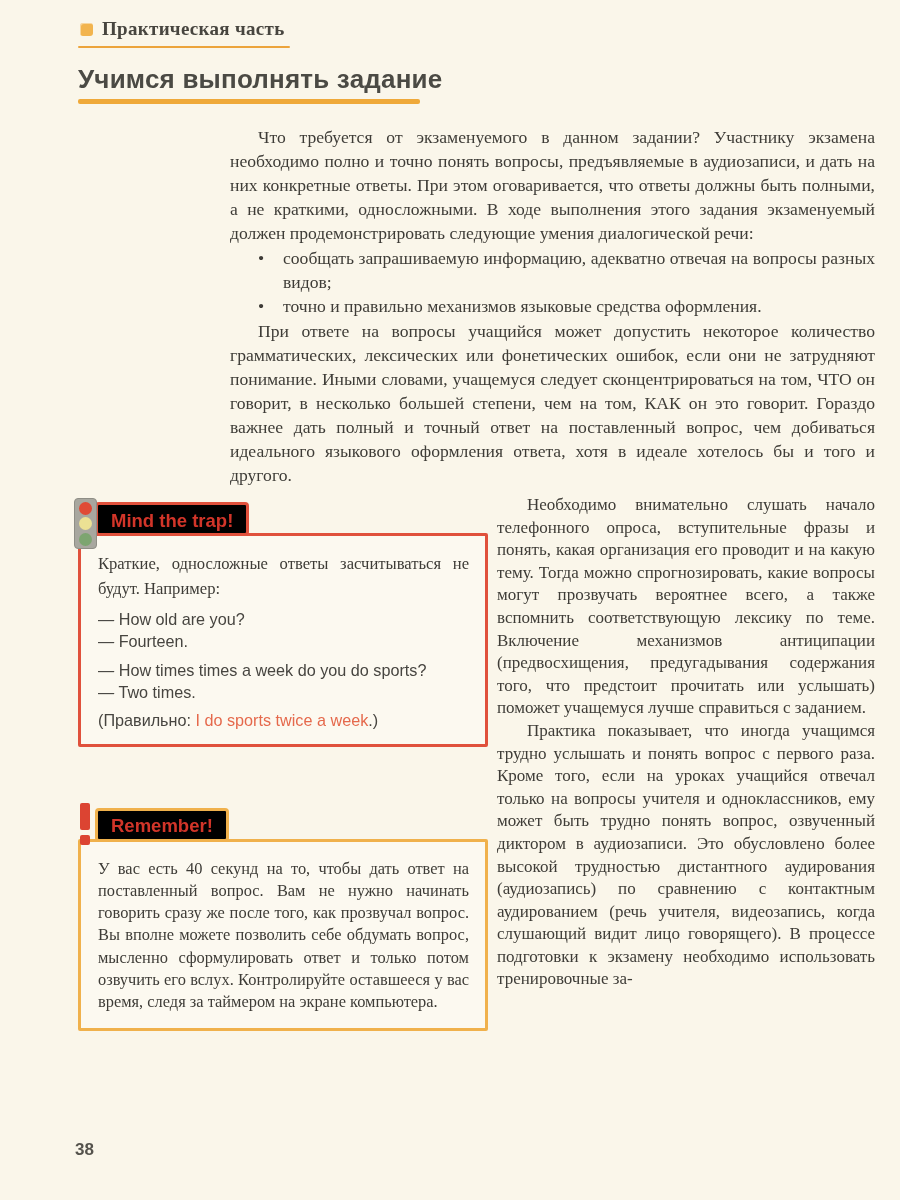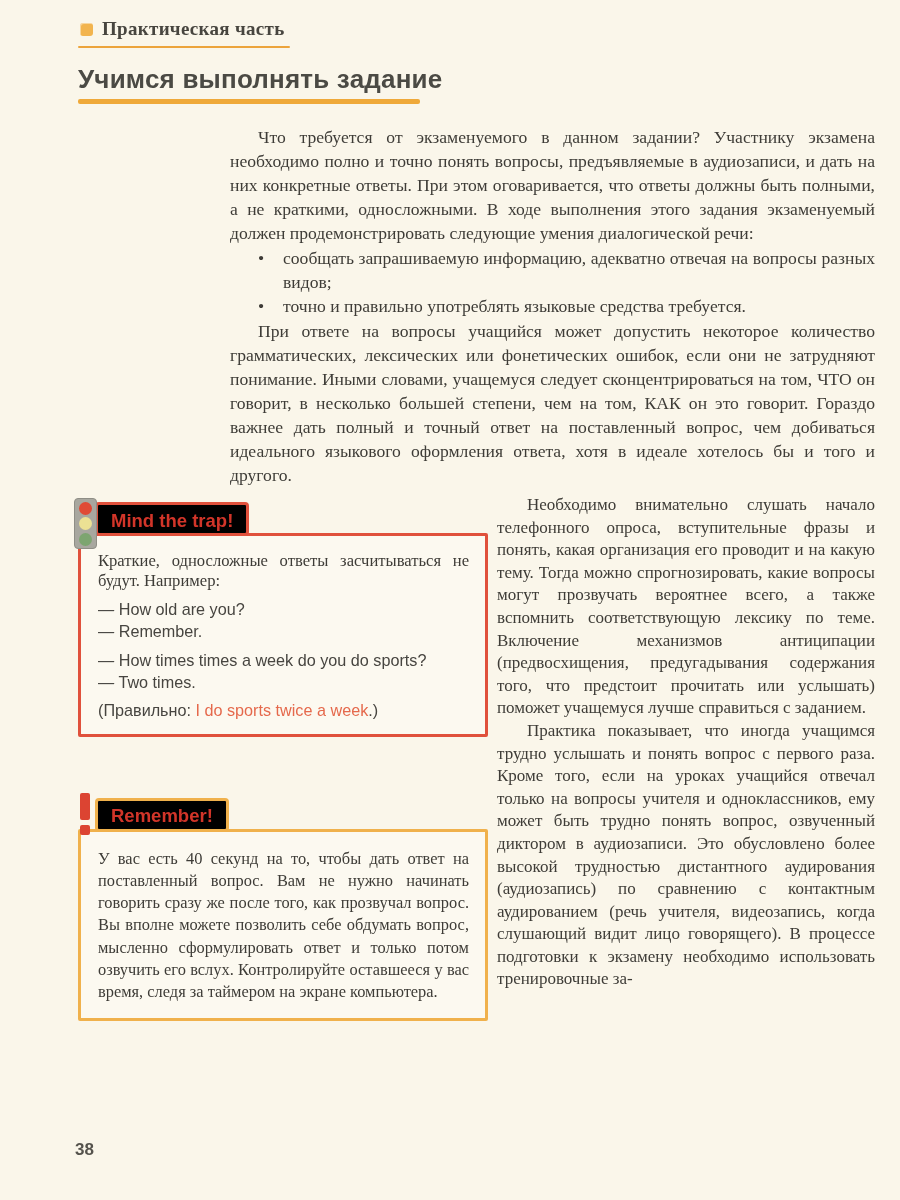--- a/index.html
+++ b/index.html
@@ -116,21 +116,21 @@
     width:12px;height:46px;
     display:flex;flex-direction:column;align-items:center;
     z-index:3;
   }
   .excl-bar{width:10px;height:27px;background:#dc4432;border-radius:2px;}
   .excl-dot{width:10px;height:10px;background:#dc4432;border-radius:2px;margin-top:5px;}
 
   
   .trap-intro{
     margin:2px 0 8px 0;
-    font-size:16.6px;line-height:20px;
+    font-size:16.6px;line-height:25px;
     text-align:justify;
   }
   .dlg{
     margin:0;
     font-family:"Liberation Sans", sans-serif;
     font-size:16.2px;line-height:21.5px;
     color:#474540;
   }
   .correct{
     margin:7px 0 8px 0;
@@ -167,42 +167,42 @@
   </div>
   <div class="runhead-rule"></div>
 
   <div class="title">Учимся выполнять задание</div>
   <div class="title-rule"></div>
 
   <div class="intro">
     <p>Что требуется от экзаменуемого в данном задании? Участнику экзамена необходимо полно и точно понять вопросы, предъявляемые в аудиозаписи, и дать на них конкретные ответы. При этом оговаривается, что ответы должны быть полными, а не краткими, односложными. В ходе выполнения этого задания экзаменуемый должен продемонстрировать следующие умения диалогической речи:</p>
     <ul>
       <li>сообщать запрашиваемую информацию, адекватно отвечая на вопросы разных видов;</li>
-      <li>точно и правильно употреблять языковые средства требуется.</li>
+      <li>точно и правильно механизмов языковые средства оформления.</li>
     </ul>
     <p>При ответе на вопросы учащийся может допустить некоторое количество грамматических, лексических или фонетических ошибок, если они не затрудняют понимание. Иными словами, учащемуся следует сконцентрироваться на том, ЧТО он говорит, в несколько большей степени, чем на том, КАК он это говорит. Гораздо важнее дать полный и точный ответ на поставленный вопрос, чем добиваться идеального языкового оформления ответа, хотя в идеале хотелось бы и того и другого.</p>
   </div>
 
   <div class="twocol">
 
     <div class="leftcol">
 
       <div class="callout trap">
         <span class="traffic-light">
           <span class="tl-light tl-red"></span>
           <span class="tl-light tl-yellow"></span>
           <span class="tl-light tl-green"></span>
         </span>
         <span class="tab">Mind the trap!</span>
         <div class="callout-body">
           <p class="trap-intro">Краткие, односложные ответы засчитываться не будут. Например:</p>
 
           <div class="dlg-group">
             <p class="dlg">— How old are you?</p>
-            <p class="dlg">— Remember.</p>
+            <p class="dlg">— Fourteen.</p>
           </div>
 
           <div class="dlg-group">
             <p class="dlg">— How times times a week do you do sports?</p>
             <p class="dlg">— Two times.</p>
             <p class="correct" style="margin-bottom:0"><span>(Правильно: </span><span class="en">I do sports twice a week</span><span>.)</span></p>
           </div>
         </div>
       </div>
 

